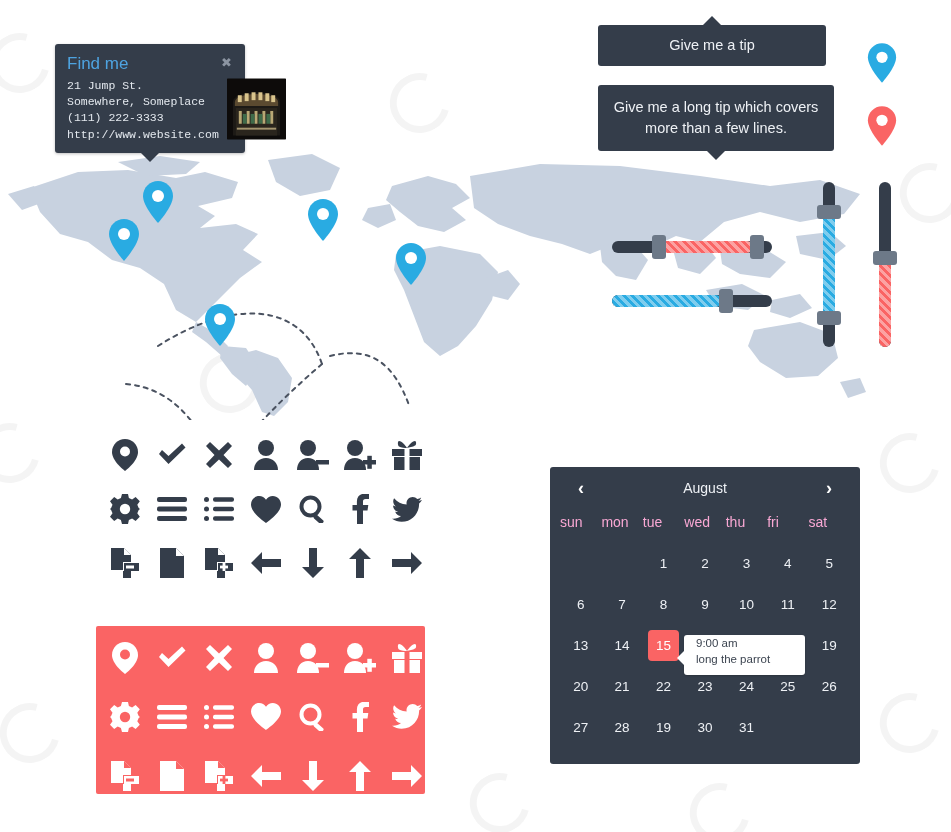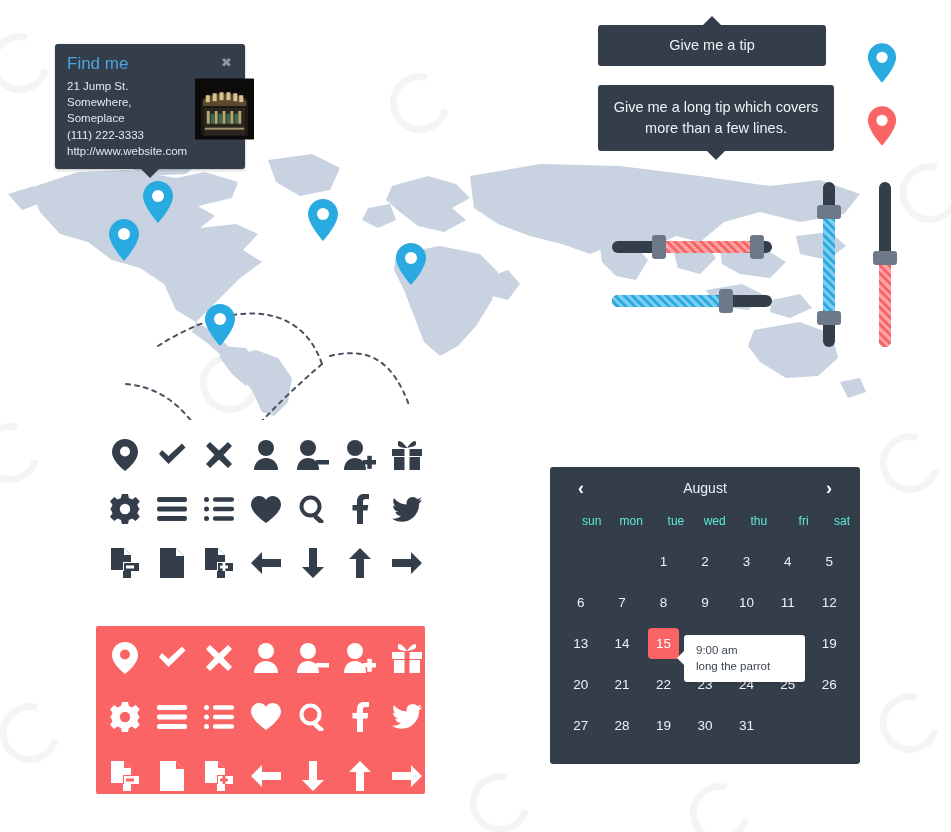--- a/index.html
+++ b/index.html
@@ -25,21 +25,21 @@
   
   #find-me{position:absolute;left:55px;top:24px;width:190px;background:#343d4a;
       border-radius:3px;color:#e9edf2;box-shadow:0 1px 3px rgba(0,0,0,.25);margin-top:20px;}
   #find-me .fm-pointer{position:absolute;left:50%;bottom:-9px;margin-left:-9px;width:0;height:0;
       border-left:9px solid transparent;border-right:9px solid transparent;
       border-top:9px solid #343d4a;}
   .fm-head{display:flex;align-items:flex-start;justify-content:space-between;padding:10px 12px 2px;}
   .fm-title{color:#4ea3e0;font-size:17px;line-height:20px;}
   .fm-close{color:#8c95a2;font-size:13px;line-height:13px;cursor:pointer;padding:2px 1px;}
   .fm-body{display:flex;gap:8px;padding:2px 12px 10px;}
-  .fm-lines{font-size:11.5px;line-height:16.2px;color:#e3e8ee;flex:1;}
+  .fm-lines{font-size:11.5px;line-height:16.2px;color:#e3e8ee;flex:1;font-family:Liberation Mono, monospace;}
   .fm-thumb{width:59px;height:62px;flex:0 0 59px;border-radius:1px;overflow:hidden;}
   .fm-thumb svg{display:block;width:100%;height:100%;}
   .fm-foot{border-top:1px solid #454e5c;display:flex;justify-content:space-between;
       padding:7px 12px 9px;font-size:11.5px;color:#e9edf2;}
   .fm-foot span{cursor:pointer;}
 
   
   .tip{position:absolute;background:#343d4a;color:#eef1f5;border-radius:3px;
        text-align:center;font-size:14.5px;line-height:21px;}
   #tip-short{left:598px;top:25px;width:208px;padding:10px 10px;}
@@ -72,28 +72,28 @@
   #icons-light-panel{position:absolute;left:96px;top:626px;width:329px;height:168px;background:#fa6464;border-radius:2px;}
   #icons-light{left:102px;top:628px;grid-auto-rows:59px;}
 
   
   #calendar{position:absolute;left:550px;top:467px;width:310px;height:297px;background:#343d4a;
       border-radius:3px;color:#eef1f5;}
   .cal-head{display:flex;align-items:center;justify-content:space-between;padding:12px 22px 6px;}
   .cal-nav{font-size:18px;line-height:18px;color:#fff;cursor:pointer;width:18px;text-align:center;font-weight:700;}
   .cal-month{font-size:14px;}
   .cal-grid{display:grid;grid-template-columns:repeat(7,1fr);padding:4px 10px 0;}
-  .cal-dow{text-align:right;font-size:12px;color:#5eead4;padding:7px 0 9px;}
+  .cal-dow{text-align:left;font-size:14px;color:#f9a8d4;padding:7px 0 9px;}
   .cal-day{height:41px;display:flex;align-items:center;justify-content:center;font-size:13.5px;
       color:#eef1f5;position:relative;cursor:pointer;}
   .cal-day.empty{cursor:default;}
   .cal-day .chip{width:31px;height:31px;display:flex;align-items:center;justify-content:center;border-radius:4px;}
   .cal-day.sel .chip{background:#fa6464;color:#fff;}
   #event-tip{position:absolute;left:684px;top:635px;width:100px;background:#fff;border-radius:3px;
-      padding:7px 9px 8px 12px;color:#3c4450;font-size:11.5px;line-height:16px;
+      padding:0 9px 8px 12px;color:#3c4450;font-size:11.5px;line-height:16px;
       box-shadow:0 1px 2px rgba(0,0,0,.18);}
   #event-tip .arrow-left{position:absolute;left:-7px;top:16px;width:0;height:0;
       border-top:7px solid transparent;border-bottom:7px solid transparent;border-right:7px solid #fff;}
 </style>
 </head>
 <body>
 
 <div class="stage">
 
   <div class="wm" style="left:-10px;top:30px;"><span class="ring"></span></div>

